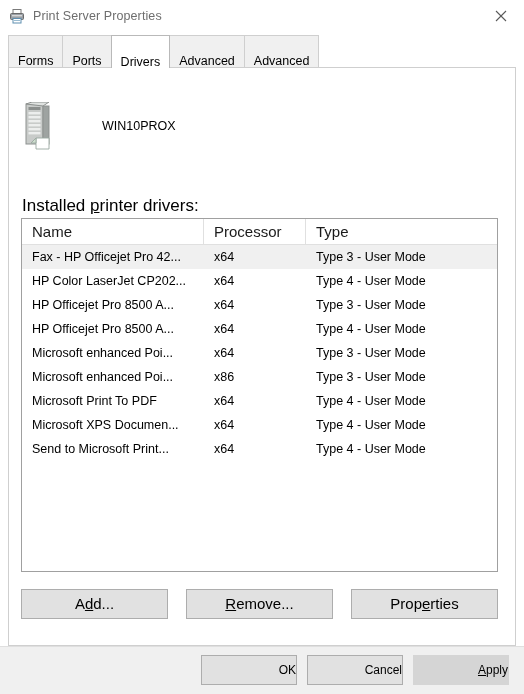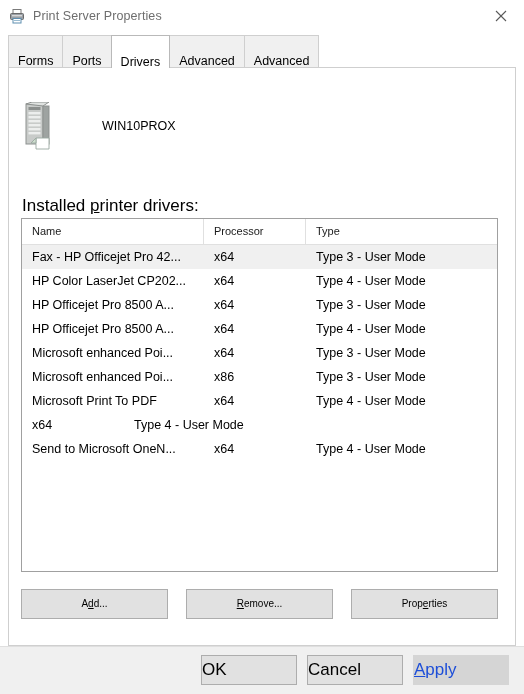--- a/index.html
+++ b/index.html
@@ -138,21 +138,21 @@
     background: #ffffff;
     overflow: hidden;
   }
   .lv-header {
     display: flex;
     height: 25px;
     border-bottom: 1px solid #e0e0e0;
     background: #ffffff;
   }
   .lv-h {
-    font-size: 11px;
+    font-size: 15px;
     color: #1a1a1a;
     line-height: 25px;
     padding-left: 10px;
     box-sizing: border-box;
     border-right: 1px solid #e0e0e0;
     white-space: nowrap;
     overflow: hidden;
   }
   .col-name { width: 182px; }
   .col-proc { width: 102px; }
@@ -184,21 +184,21 @@
     display: flex;
     justify-content: space-between;
   }
   .btn {
     width: 147px;
     height: 30px;
     background: #e1e1e1;
     border: 1px solid #adadad;
     box-sizing: border-box;
     font-family: "Liberation Sans", sans-serif;
-    font-size: 10px;
+    font-size: 15px;
     color: #000000;
     line-height: 28px;
     text-align: center;
     padding: 0;
     white-space: nowrap;
   }
 
   
   .footer {
     position: absolute;
@@ -214,31 +214,31 @@
     display: flex;
     gap: 10px;
   }
   .fbtn {
     width: 96px;
     height: 30px;
     background: #e1e1e1;
     border: 1px solid #adadad;
     box-sizing: border-box;
     font-family: "Liberation Sans", sans-serif;
-    font-size: 17px;
+    font-size: 12px;
     color: #000000;
     line-height: 28px;
-    text-align: left;
+    text-align: right;
     padding: 0;
     white-space: nowrap;
   }
   .fbtn.disabled {
     background: #d5d5d5;
     border-color: #d5d5d5;
-    color: #1d4ed8;
+    color: #000000;
   }
 </style>
 </head>
 <body>
 
 <div class="titlebar">
   <span class="title-icon">
     <svg width="16" height="16" viewBox="0 0 16 16">
       <rect x="4" y="1.5" width="8" height="4" fill="#ffffff" stroke="#7a7a7a" stroke-width="1"></rect>
       <rect x="1.5" y="5.5" width="13" height="6" rx="1" fill="#9aa0a6" stroke="#6a6a6a" stroke-width="1"></rect>
@@ -326,25 +326,26 @@
             <div class="lv-c col-name">Microsoft enhanced Poi...</div>
             <div class="lv-c col-proc">x86</div>
             <div class="lv-c col-type">Type 3 - User Mode</div>
           </div>
           <div class="lv-row">
             <div class="lv-c col-name">Microsoft Print To PDF</div>
             <div class="lv-c col-proc">x64</div>
             <div class="lv-c col-type">Type 4 - User Mode</div>
           </div>
           <div class="lv-row">
-            <div class="lv-c col-proc">x64</div>
-            <div class="lv-c col-type">Type 4 - User Mode</div>
-          </div>
-          <div class="lv-row">
-            <div class="lv-c col-name">Send to Microsoft OneN...</div>
+            <div class="lv-c col-name">Microsoft XPS Documen...</div>
+            <div class="lv-c col-proc">x64</div>
+            <div class="lv-c col-type">Type 4 - User Mode</div>
+          </div>
+          <div class="lv-row">
+            <div class="lv-c col-name">Send to Microsoft Print...</div>
             <div class="lv-c col-proc">x64</div>
             <div class="lv-c col-type">Type 4 - User Mode</div>
           </div>
         </div>
     </div>
 
     <div class="action-row">
       <button class="btn"><span>A</span><span class="acc">d</span><span>d...</span></button>
       <button class="btn"><span></span><span class="acc">R</span><span>emove...</span></button>
       <button class="btn"><span>Prop</span><span class="acc">e</span><span>rties</span></button>

